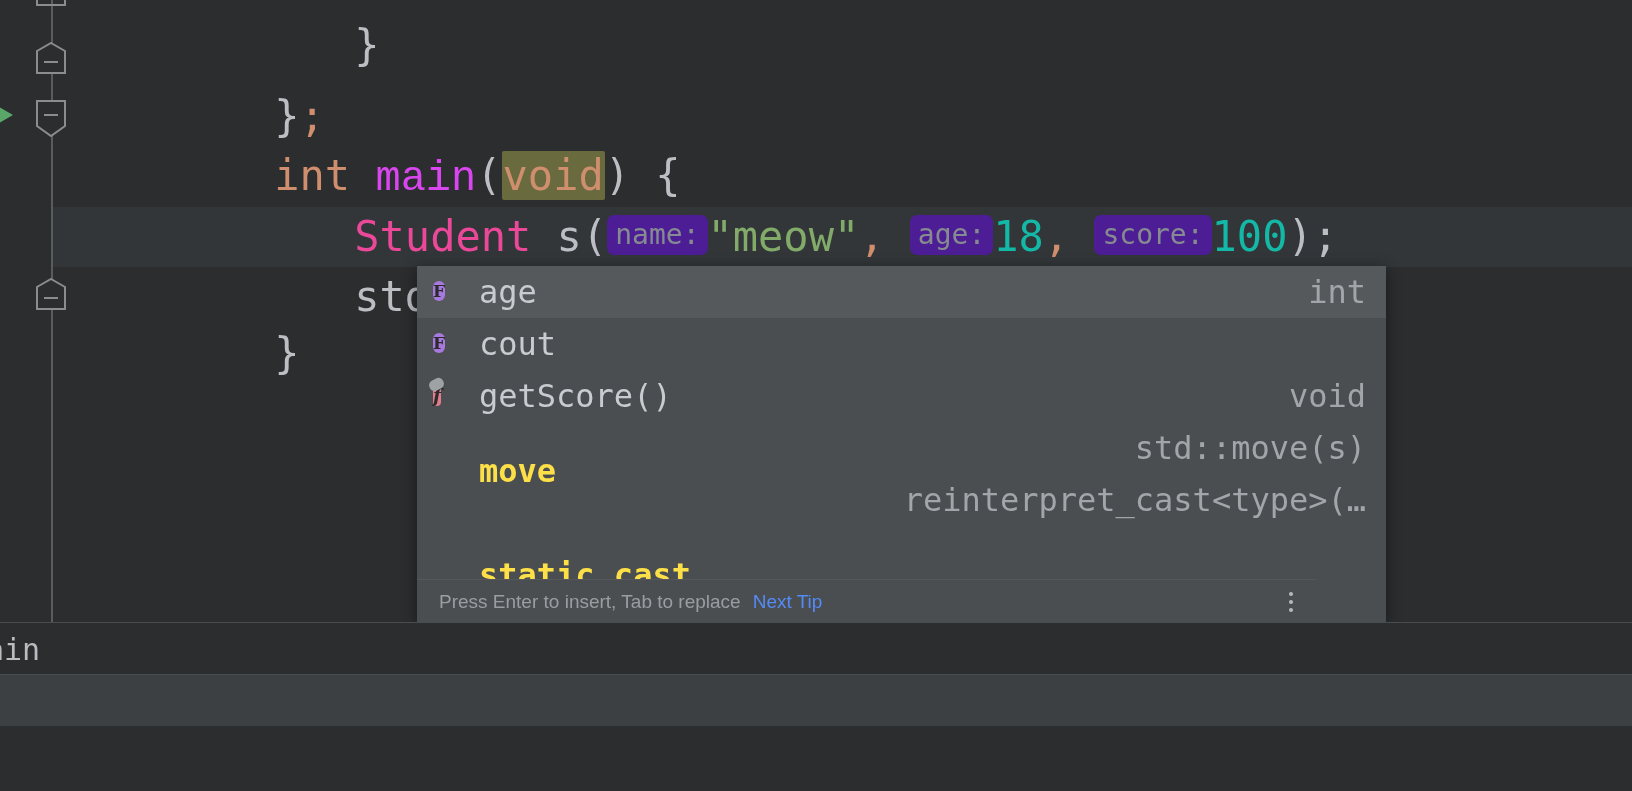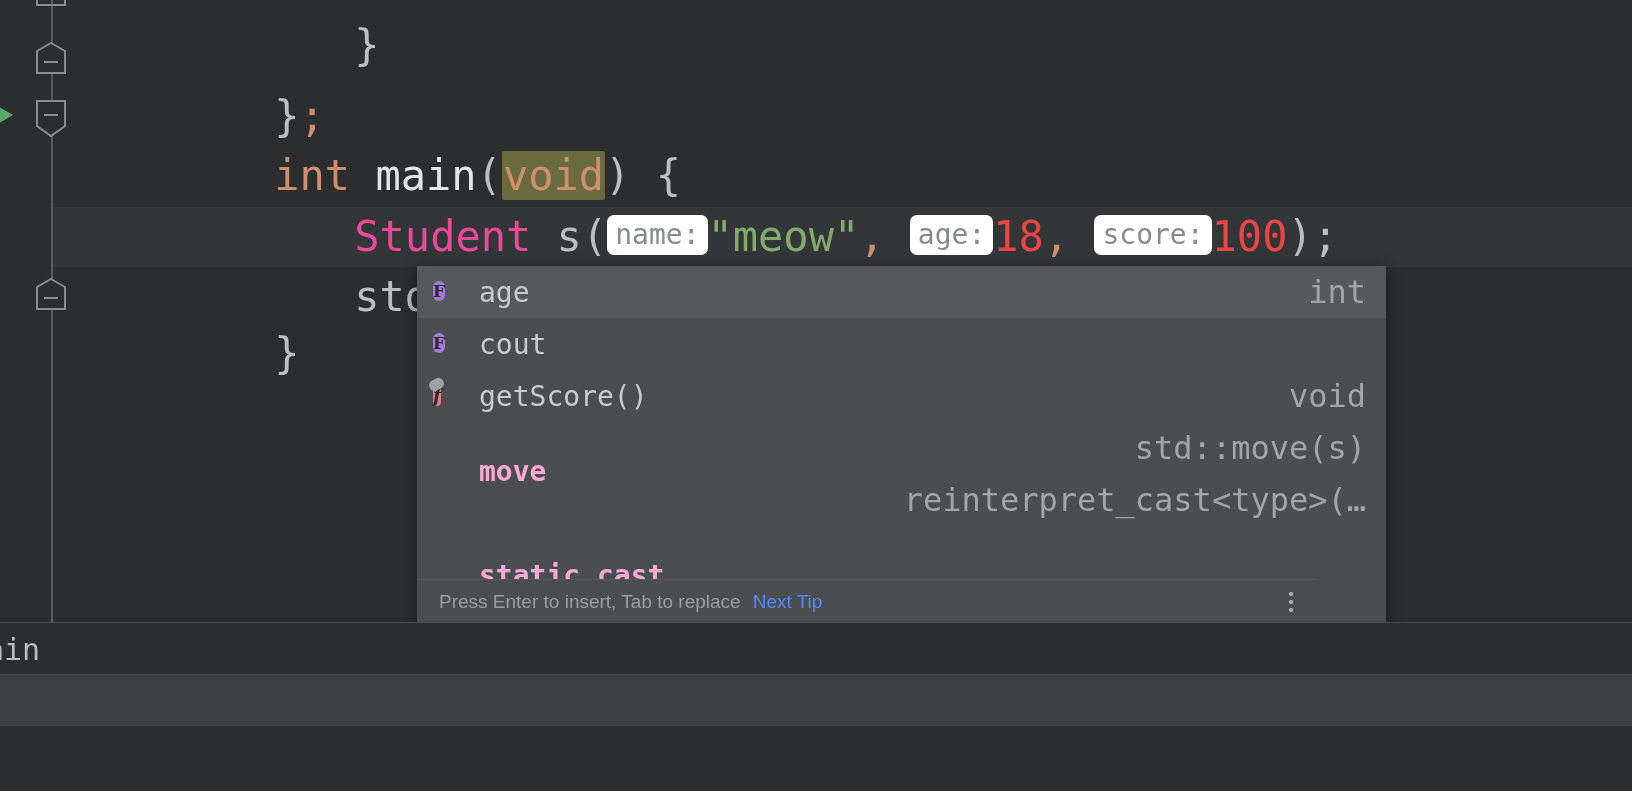--- a/index.html
+++ b/index.html
@@ -87,39 +87,39 @@
   .line-hl {
     position: absolute;
     left: 52px;
     width: 1580px;
     height: 60px;
     background: #323639;
   }
 
   
   .kw      { color: #cf8e6d; }
-  .fn      { color: #e5e5e5; }
+  .fn      { color: #d946ef; font-family: Liberation Mono, monospace; }
   .type    { color: #ec4899; }
   .punct   { color: #bcbec4; }
   .str     { color: #82aa68; }
-  .num     { color: #ef4444; }
+  .num     { color: #14b8a6; }
   .ident   { color: #bcbec4; }
   .semi    { color: #cf8e6d; }
 
   .void-hl {
     background: #6a6a3f;
     border-radius: 2px;
     color: #cf8e6d;
     padding: 0 1px;
   }
 
   
   .hint {
     display: inline-block;
-    background: #ffffff;
+    background: #4c1d95;
     color: #868a91;
     border-radius: 7px;
     font-size: 28px;
     line-height: 40px;
     padding: 0 8px;
     vertical-align: 7px;
     font-family: "DejaVu Sans Mono", monospace;
   }
 
   
@@ -188,28 +188,28 @@
     left: -4px; top: -5px;
     width: 15px; height: 11px;
     background: #9fa2a4;
     border-radius: 5px;
     transform: rotate(-28deg);
   }
   .row-icon.blank { background: transparent; }
 
   .row-label {
     font-family: "DejaVu Sans Mono", monospace;
-    font-size: 28px;
+    font-size: 32px;
     color: #c8ccd0;
     letter-spacing: 0;
     white-space: pre;
   }
   .row-label.bold {
     font-weight: bold;
-    color: #f9a8d4;
+    color: #fde047;
     margin-top: 46px;
   }
   .row-type {
     margin-left: auto;
     font-family: "DejaVu Sans Mono", monospace;
     font-size: 32px;
     color: #a2a6aa;
     white-space: pre;
     overflow: hidden;
     text-overflow: clip;

